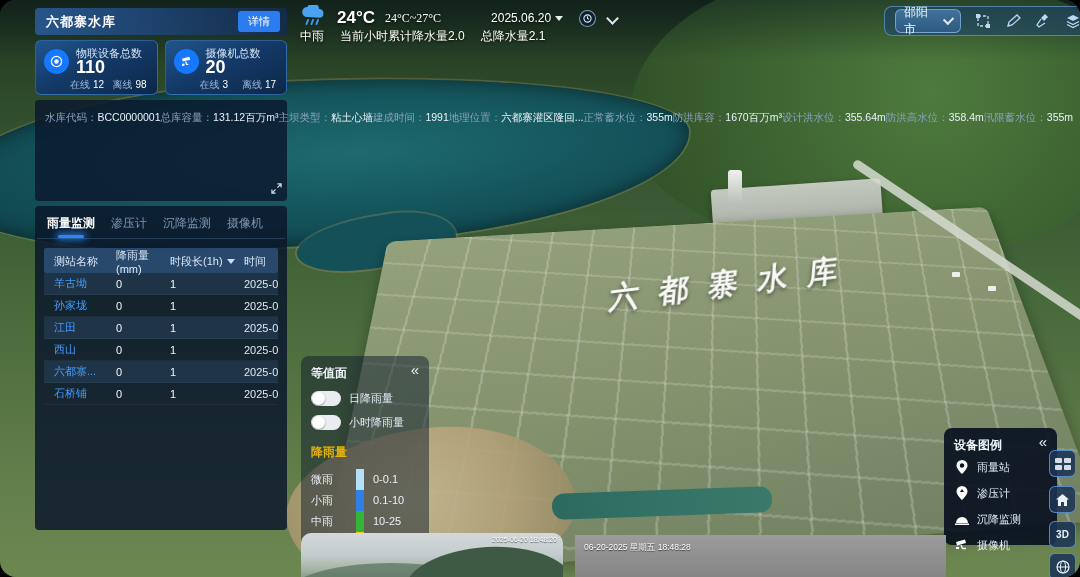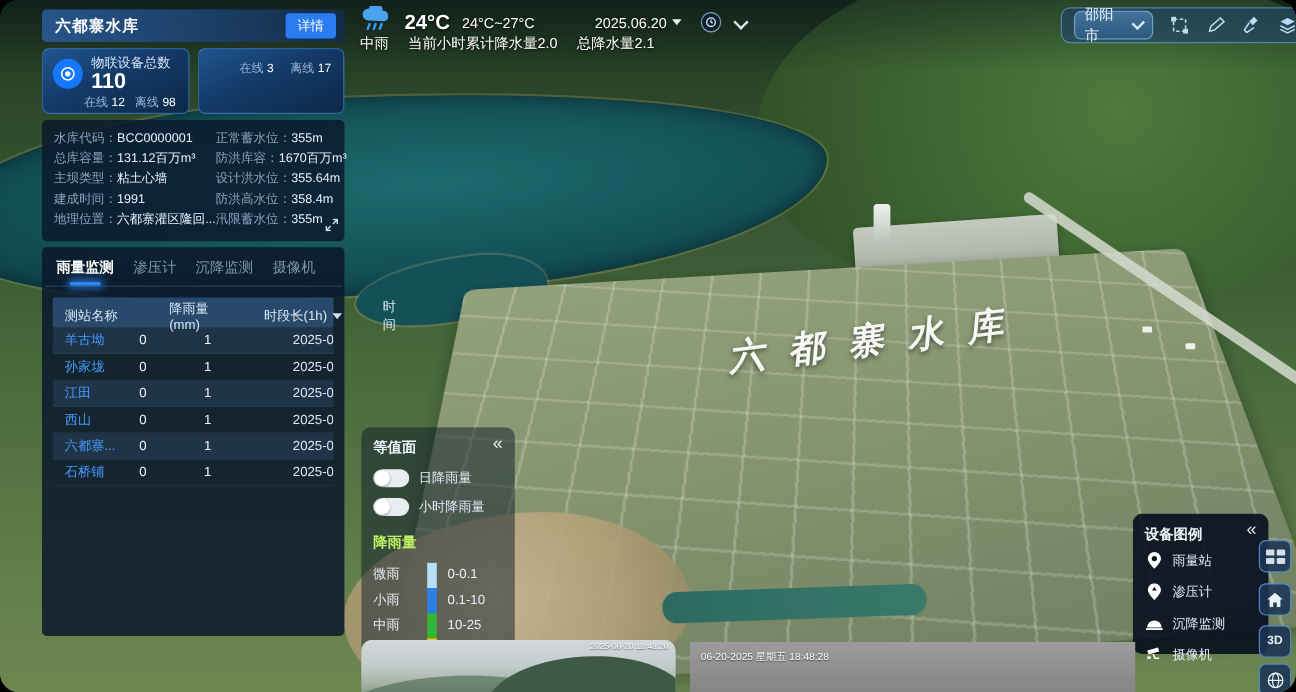--- a/index.html
+++ b/index.html
@@ -19,21 +19,21 @@
       linear-gradient(172deg,#94a17d 0%,#84936e 55%,#707f60 100%);
     transform:perspective(700px) rotateX(34deg) rotate(-4deg);transform-origin:top center;border-radius:8px;box-shadow:0 4px 14px rgba(0,0,0,.3);}
   .m-quarry{position:absolute;left:286px;top:428px;width:290px;height:160px;background:radial-gradient(circle at 45% 45%,#c8b890 0%,#b3a078 55%,#8f8560 100%);border-radius:52% 48% 55% 45%/48% 55% 45% 52%;transform:rotate(-6deg);opacity:.9;}
   .m-channel{position:absolute;left:552px;top:490px;width:220px;height:26px;background:linear-gradient(90deg,#2c6a60,#3a7a6a);border-radius:12px;transform:rotate(-2deg);}
   .m-road-right{position:absolute;right:-30px;top:236px;width:280px;height:9px;background:rgba(214,219,208,.85);border-radius:5px;transform:rotate(34deg);}
   .m-bldg{position:absolute;width:8px;height:5px;background:rgba(255,255,255,.85);border-radius:1px;}
   .dam-label{position:absolute;left:608px;top:258px;width:330px;color:rgba(255,255,255,.95);font-size:30px;font-weight:bold;letter-spacing:20px;transform:rotate(-7deg) skewX(-12deg);text-shadow:0 2px 4px rgba(0,0,0,.5);white-space:nowrap;}
   
   .topbar{position:absolute;left:300px;top:5px;display:flex;align-items:center;gap:10px;color:#fff;text-shadow:0 1px 3px rgba(0,0,0,.8);}
   .t-temp{font-size:17px;font-weight:bold;}
-  .t-range{font-size:12px;}
+  .t-range{font-size:12px;font-family:Liberation Serif, serif;}
   .t-date{font-size:12px;display:flex;align-items:center;gap:4px;margin-left:40px;cursor:pointer;}
   .caret-down{width:0;height:0;border-left:4px solid transparent;border-right:4px solid transparent;border-top:5px solid #e8f0f8;}
   .clockbtn{width:15px;height:15px;border-radius:50%;background:rgba(10,30,50,.8);border:1px solid rgba(180,210,240,.7);display:flex;align-items:center;justify-content:center;margin-left:6px;cursor:pointer;}
   .chev{width:7px;height:7px;border-right:2px solid #dfeaf5;border-bottom:2px solid #dfeaf5;transform:rotate(45deg);margin-left:2px;cursor:pointer;}
   .weatherline{position:absolute;left:300px;top:28px;display:flex;gap:16px;color:#fff;font-size:12px;text-shadow:0 1px 3px rgba(0,0,0,.85);}
   
   .toolbar{position:absolute;left:858px;top:6px;width:208px;height:30px;background:rgba(28,66,112,.55);border:1px solid rgba(120,180,240,.55);border-radius:8px;display:flex;align-items:center;padding:0 10px;box-sizing:border-box;gap:14px;margin-left:26px;}
   .city-select{display:flex;align-items:center;gap:14px;background:linear-gradient(180deg,rgba(92,150,214,.55),rgba(50,100,165,.55));border:1px solid rgba(150,200,250,.6);border-radius:6px;height:22px;padding:0 8px;color:#eef5fd;font-size:12px;cursor:pointer;}
   .tb-icon{width:17px;height:17px;display:flex;align-items:center;justify-content:center;cursor:pointer;}
   .tb-icon svg{display:block;}
@@ -43,51 +43,51 @@
   .detail-btn{margin-left:auto;background:#2b7cf0;color:#fff;font-size:11px;border:none;border-radius:3px;padding:3px 10px;cursor:pointer;}
   .cards{position:absolute;left:35px;top:40px;width:252px;display:flex;gap:7px;}
   .card{flex:1;height:55px;background:linear-gradient(155deg,#20558e 0%,#143a68 45%,#0c2848 100%);border:1px solid rgba(70,136,205,.55);border-radius:6px;padding:6px 8px 5px;box-sizing:border-box;position:relative;}
   .card-top{display:flex;align-items:center;gap:7px;}
   .card-ic{width:25px;height:25px;border-radius:50%;background:#1677ff;display:flex;align-items:center;justify-content:center;flex:none;}
   .card-label{color:#d6e6f6;font-size:11px;line-height:12px;}
   .card-value{color:#fff;font-size:18px;font-weight:bold;line-height:16px;}
   .card-bottom{display:flex;justify-content:space-between;margin-top:3px;padding:0 2px 0 26px;font-size:10px;color:#9db6d6;}
   .card-bottom b{color:#fff;font-weight:normal;margin-left:3px;}
   .info{position:absolute;left:35px;top:100px;width:252px;height:101px;background:rgba(10,26,46,.85);border-radius:4px;padding:9px 10px;box-sizing:border-box;display:flex;}
-  .info-col{flex:1;display:flex;flex-direction:column;justify-content:flex-end;margin-top:36px;}
+  .info-col{flex:1;display:flex;flex-direction:row;justify-content:space-between;}
   .info-row{font-size:10.5px;white-space:nowrap;line-height:17px;}
   .info-row .lb{color:#8aa2bd;}
   .info-row .vl{color:#e9f1fa;}
   .expand-ic{position:absolute;right:5px;bottom:3px;color:#cfe0f0;cursor:pointer;}
   
   .panel-main{position:absolute;left:35px;top:206px;width:252px;height:324px;background:rgba(10,24,43,.85);border-radius:4px;box-sizing:border-box;}
   .tabs{display:flex;gap:16px;padding:9px 12px 0;}
   .tab{font-size:12px;color:#7e95ad;cursor:pointer;padding-bottom:6px;position:relative;white-space:nowrap;}
   .tab.active{color:#fff;font-weight:bold;}
   .tab.active::after{content:"";position:absolute;left:50%;transform:translateX(-50%);bottom:0;width:26px;height:3px;border-radius:2px;background:#2f86f0;box-shadow:0 0 7px 2px rgba(47,134,240,.8);}
   .tabline{height:1px;background:rgba(120,160,200,.25);margin:0 2px;}
-  .thead{margin:9px 9px 0;height:25px;background:rgba(46,84,126,.78);border-radius:2px;display:grid;grid-template-columns:62px 54px 74px 1fr;align-items:center;font-size:11px;color:#d9e8f8;padding-left:10px;box-sizing:border-box;gap:25px;}
+  .thead{margin:9px 9px 0;height:25px;background:rgba(46,84,126,.78);border-radius:2px;display:grid;grid-template-columns:62px 54px 74px 1fr;align-items:center;font-size:11px;color:#d9e8f8;padding-left:10px;box-sizing:border-box;}
   .th-sort{display:flex;align-items:center;gap:4px;cursor:pointer;}
   .sort-caret{width:0;height:0;border-left:4px solid transparent;border-right:4px solid transparent;border-top:5px solid #cfe0f2;}
   .trow{margin:0 9px;height:22px;display:grid;grid-template-columns:62px 54px 74px 1fr;align-items:center;font-size:11px;padding-left:10px;box-sizing:border-box;border-bottom:1px solid rgba(110,150,190,.1);overflow:hidden;}
   .trow:nth-child(odd){background:rgba(60,95,138,.28);}
   .t-name{color:#469bff;cursor:pointer;white-space:nowrap;overflow:hidden;}
   .t-num{color:#f2f7fc;}
   .t-time{color:#dbe7f3;white-space:nowrap;overflow:hidden;}
   
   .contour{position:absolute;left:301px;top:356px;width:128px;background:rgba(12,26,44,.5);border-radius:8px;padding:9px 10px 12px;box-sizing:border-box;}
   .p-head{display:flex;align-items:flex-start;justify-content:space-between;}
   .p-title{color:#eef4fb;font-size:12px;font-weight:bold;}
   .collapse{color:#e8f0f8;font-size:15px;line-height:10px;cursor:pointer;}
   .collapse::before{content:"\00AB";}
   .sw-row{display:flex;align-items:center;gap:8px;margin-top:9px;}
   .switch{width:30px;height:15px;background:#e9edf2;border-radius:8px;position:relative;cursor:pointer;flex:none;}
   .knob{position:absolute;left:1px;top:1px;width:13px;height:13px;border-radius:50%;background:#fff;box-shadow:0 1px 2px rgba(0,0,0,.4);}
   .sw-label{color:#e4ecf5;font-size:11px;}
-  .rain-title{color:#bef264;font-size:12px;font-weight:bold;margin-top:14px;}
+  .rain-title{color:#eab308;font-size:12px;font-weight:bold;margin-top:14px;}
   .legend{display:grid;grid-template-columns:36px 8px auto;column-gap:9px;margin-top:8px;align-items:center;}
   .lg-label{color:#e8f0f8;font-size:11px;height:21px;line-height:21px;}
   .lg-bar{width:8px;height:21px;}
   .lg-range{color:#e8f0f8;font-size:11px;height:21px;line-height:21px;}
   
   .device{position:absolute;left:944px;top:428px;width:113px;height:117px;background:rgba(9,17,31,.92);border-radius:8px;padding:9px 10px;box-sizing:border-box;}
   .dev-row{display:flex;align-items:center;gap:8px;height:26px;}
   .dev-ic{width:15px;display:flex;justify-content:center;}
   .dev-label{color:#e2ebf4;font-size:11px;}
   
@@ -205,20 +205,33 @@
           <div class="card-label">物联设备总数</div>
           <div class="card-value">110</div>
         </span>
       </div>
       <div class="card-bottom">
         <span><span>在线</span><b>12</b></span>
         <span><span>离线</span><b>98</b></span>
       </div>
     </div>
     <div class="card">
+      <div class="card-top">
+        <span class="card-ic">
+          <svg width="13" height="13" viewBox="0 0 14 14">
+              <path d="M2 4l8-2 1 3-8 2z" fill="#fff"></path>
+              <path d="M6 7l1 3h2" fill="none" stroke="#fff" stroke-width="1.3"></path>
+              <circle cx="3.5" cy="10.5" r="1.4" fill="#fff"></circle>
+            </svg>
+        </span>
+        <span>
+          <div class="card-label">摄像机总数</div>
+          <div class="card-value">20</div>
+        </span>
+      </div>
       <div class="card-bottom">
         <span><span>在线</span><b>3</b></span>
         <span><span>离线</span><b>17</b></span>
       </div>
     </div>
   </div>
 
   <div class="info">
     <div class="info-col">
       <div class="info-row"><span class="lb">水库代码：</span><span class="vl">BCC0000001</span></div>

